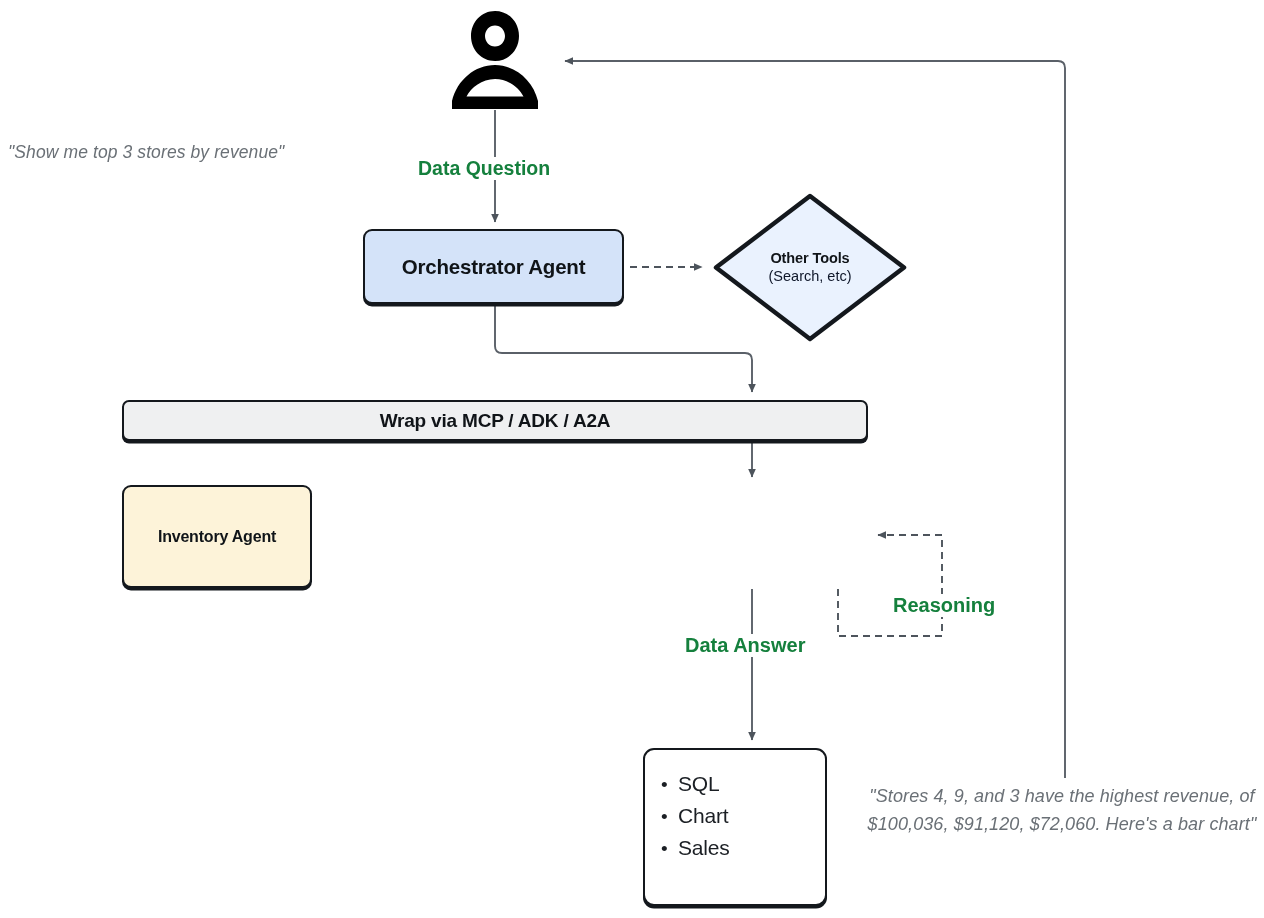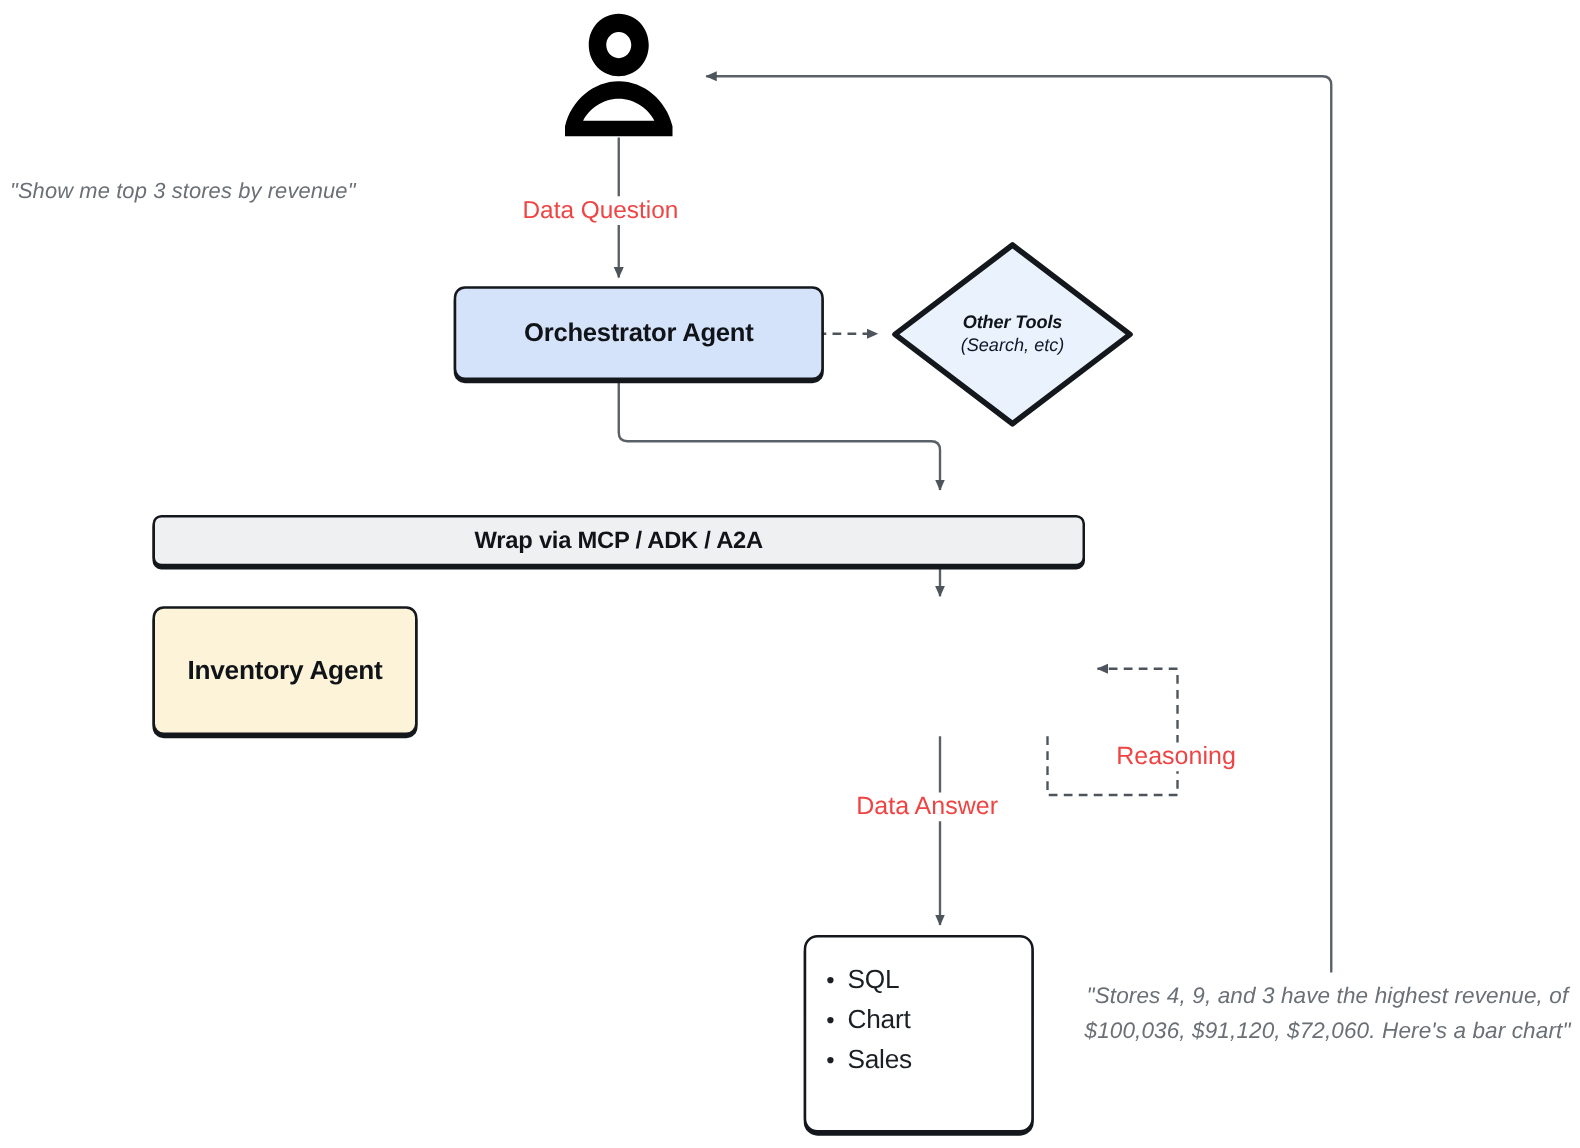--- a/index.html
+++ b/index.html
@@ -41,37 +41,37 @@
     letter-spacing: -0.2px;
   }
 
   
   .node.shaded {
     box-shadow: 0 2.5px 0 0 #14181d;
   }
 
   #orchestrator {
     left: 363px; top: 229px;
-    width: 296px; height: 75px;
+    width: 261px; height: 75px;
     background: #d4e3f9;
     font-size: 20.5px;
   }
 
   #mcp-bar {
-    left: 122px; top: 412px;
+    left: 122px; top: 400px;
     width: 746px; height: 41px;
     background: #eff0f1;
     font-size: 19px;
     border-radius: 7px;
   }
 
   .agent-box {
     top: 485px;
-    width: 212px; height: 103px;
-    font-size: 21px;
+    width: 190px; height: 103px;
+    font-size: 16px;
   }
   #agent-inventory { left: 122px; background: #fdf3d9; }
   #agent-vendor    { left: 383px; background: #fdf3d9; }
   #agent-sales     { left: 643px; background: #e2f7e4; }
 
   #output-box {
     left: 643px; top: 748px;
     width: 184px; height: 158px;
     background: #ffffff;
     display: block;
@@ -91,21 +91,21 @@
     content: "\2022";
     display: inline-block;
     width: 17px;
     font-size: 19px;
   }
 
   
   #tools-diamond {
     position: absolute;
     left: 710px; top: 190px;
-    width: 200px; height: 155px; font-style: italic;
+    width: 200px; height: 155px;
   }
   #tools-diamond .dia-shape {
     position: absolute;
     left: 0; top: 0;
     width: 100%; height: 100%;
   }
   #tools-diamond .dia-label {
     position: absolute;
     left: 0; top: 50%;
     width: 100%;
@@ -120,22 +120,22 @@
   
   #person-icon {
     position: absolute;
     left: 445px; top: 8px;
     width: 100px; height: 102px;
   }
 
   
   .edge-label {
     position: absolute;
-    font-weight: normal;
-    color: #ef4444;
+    font-weight: bold;
+    color: #15803d;
     background: #ffffff;
     white-space: nowrap;
     padding: 0 5px;
   }
   #label-data-question {
     left: 413px; top: 157px;
     font-size: 19.5px;
   }
   #label-data-answer {
     left: 680px; top: 634px;

